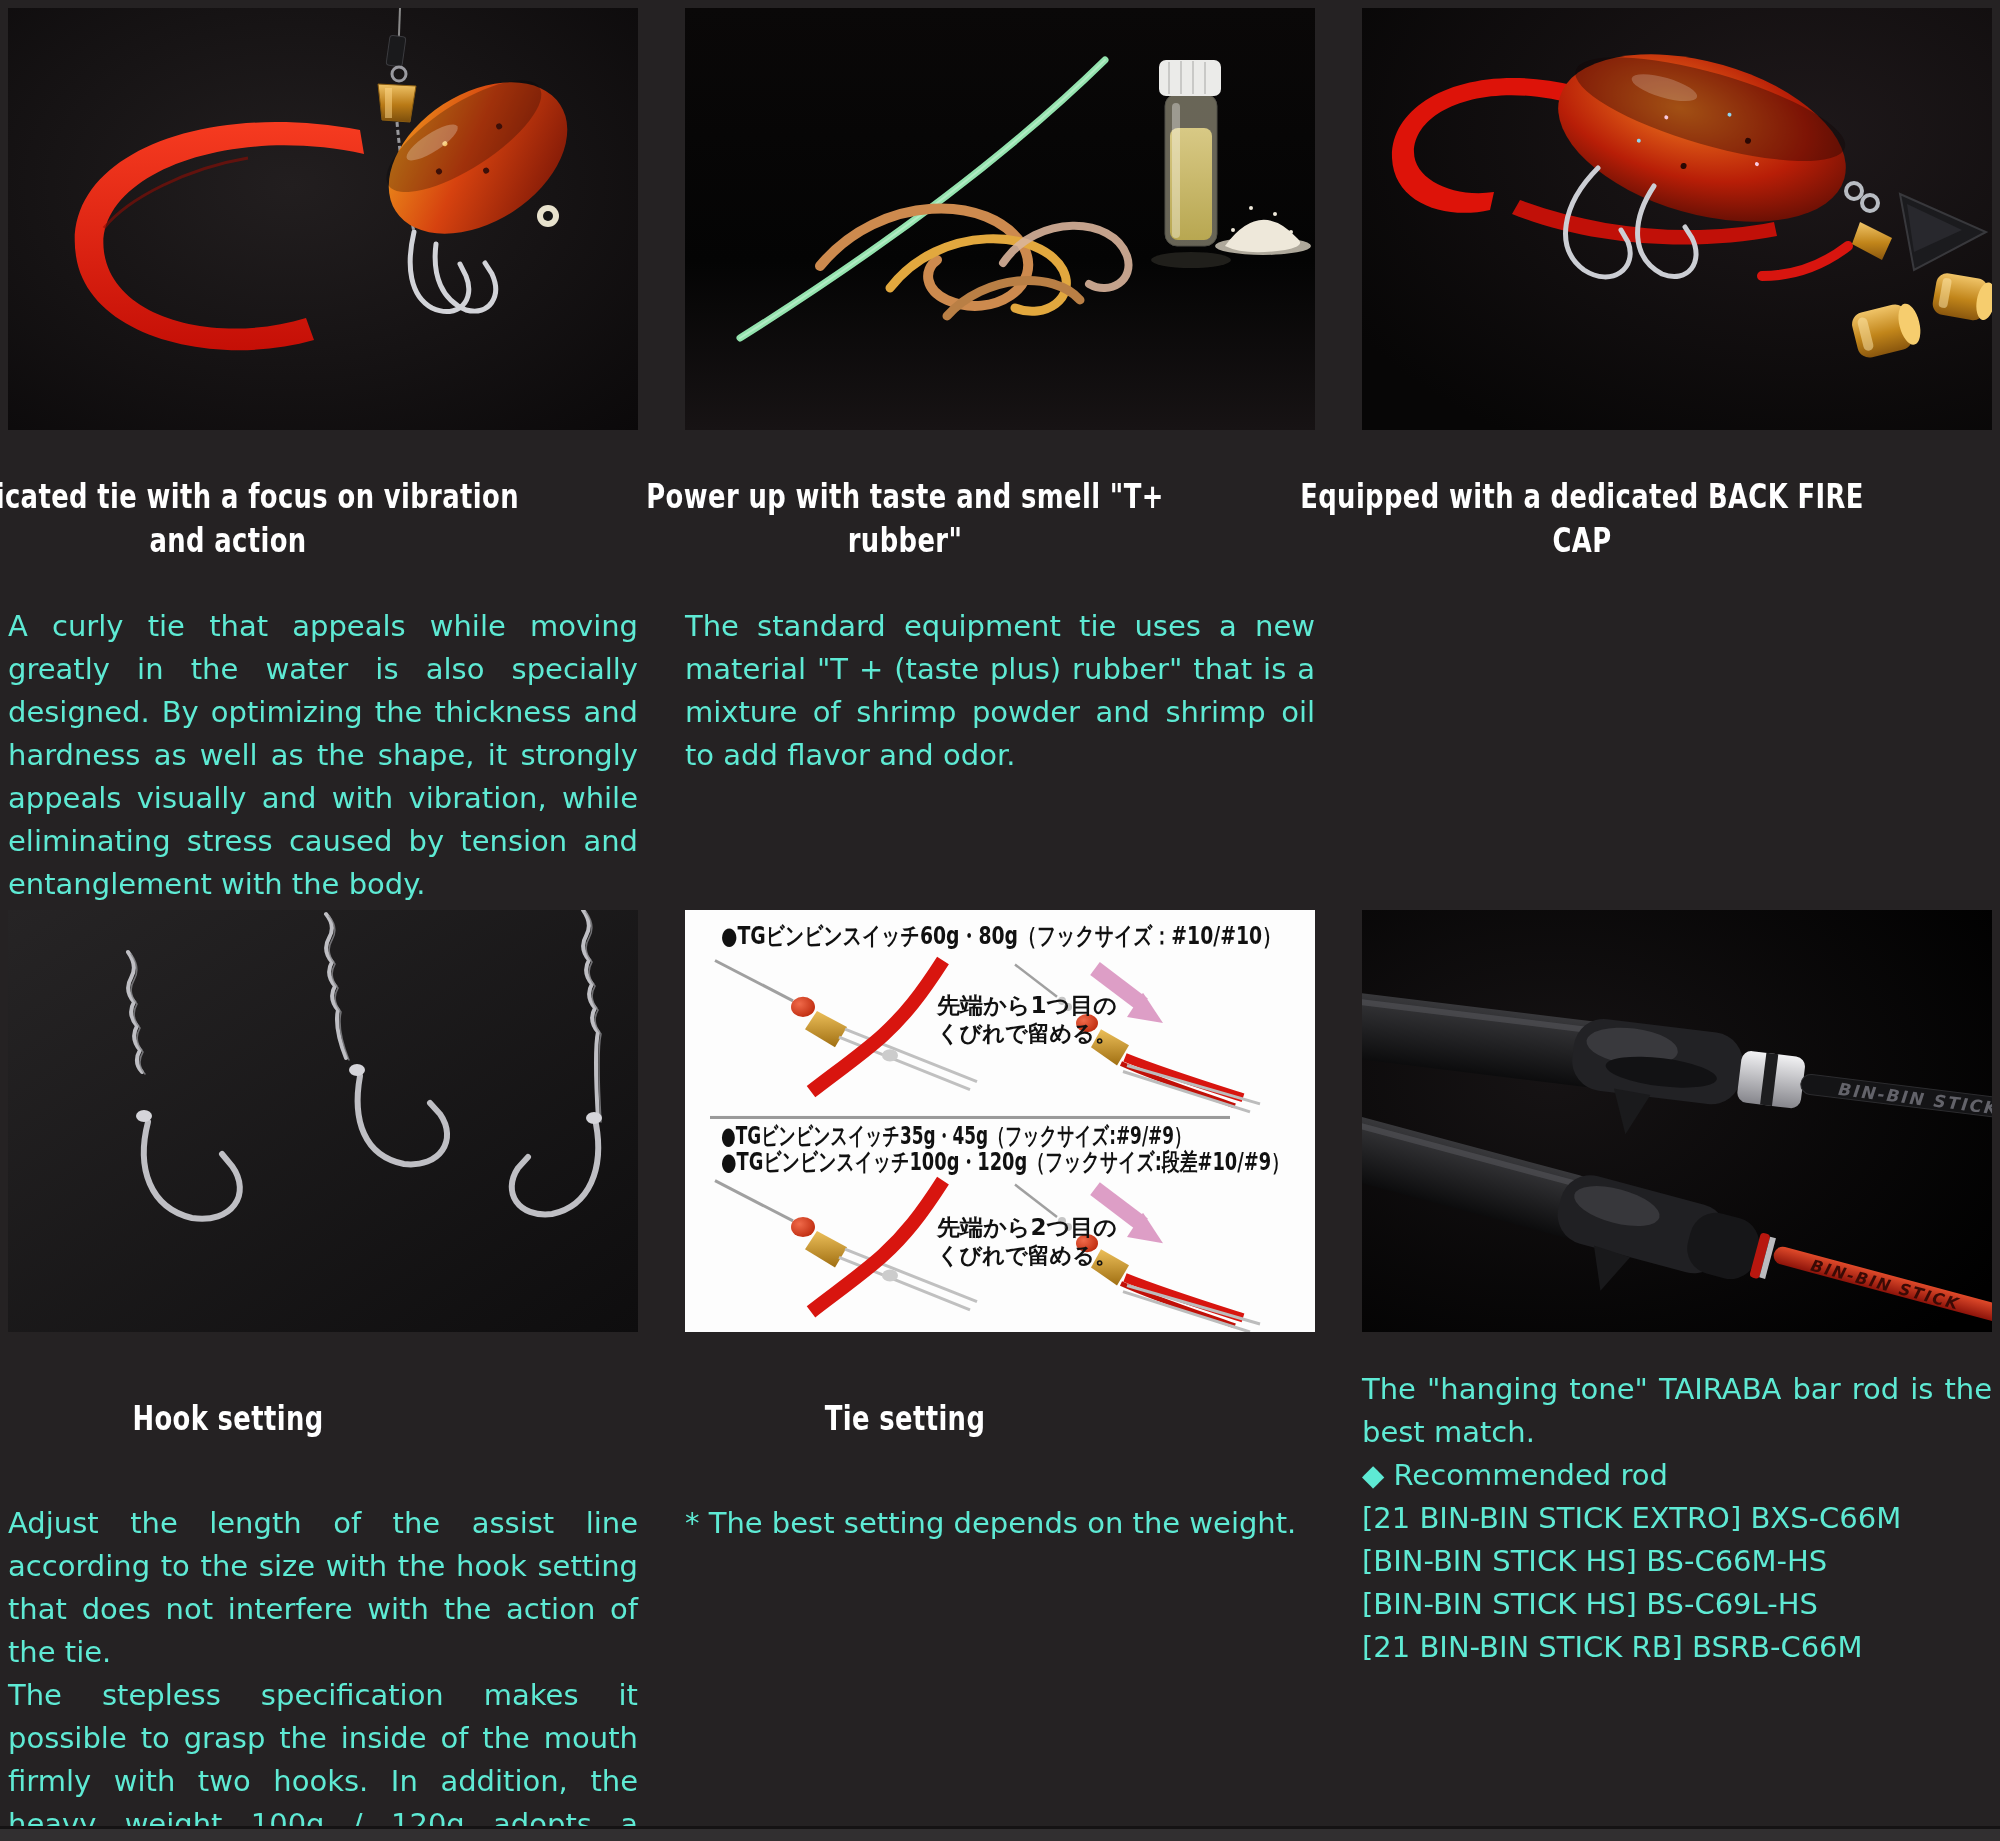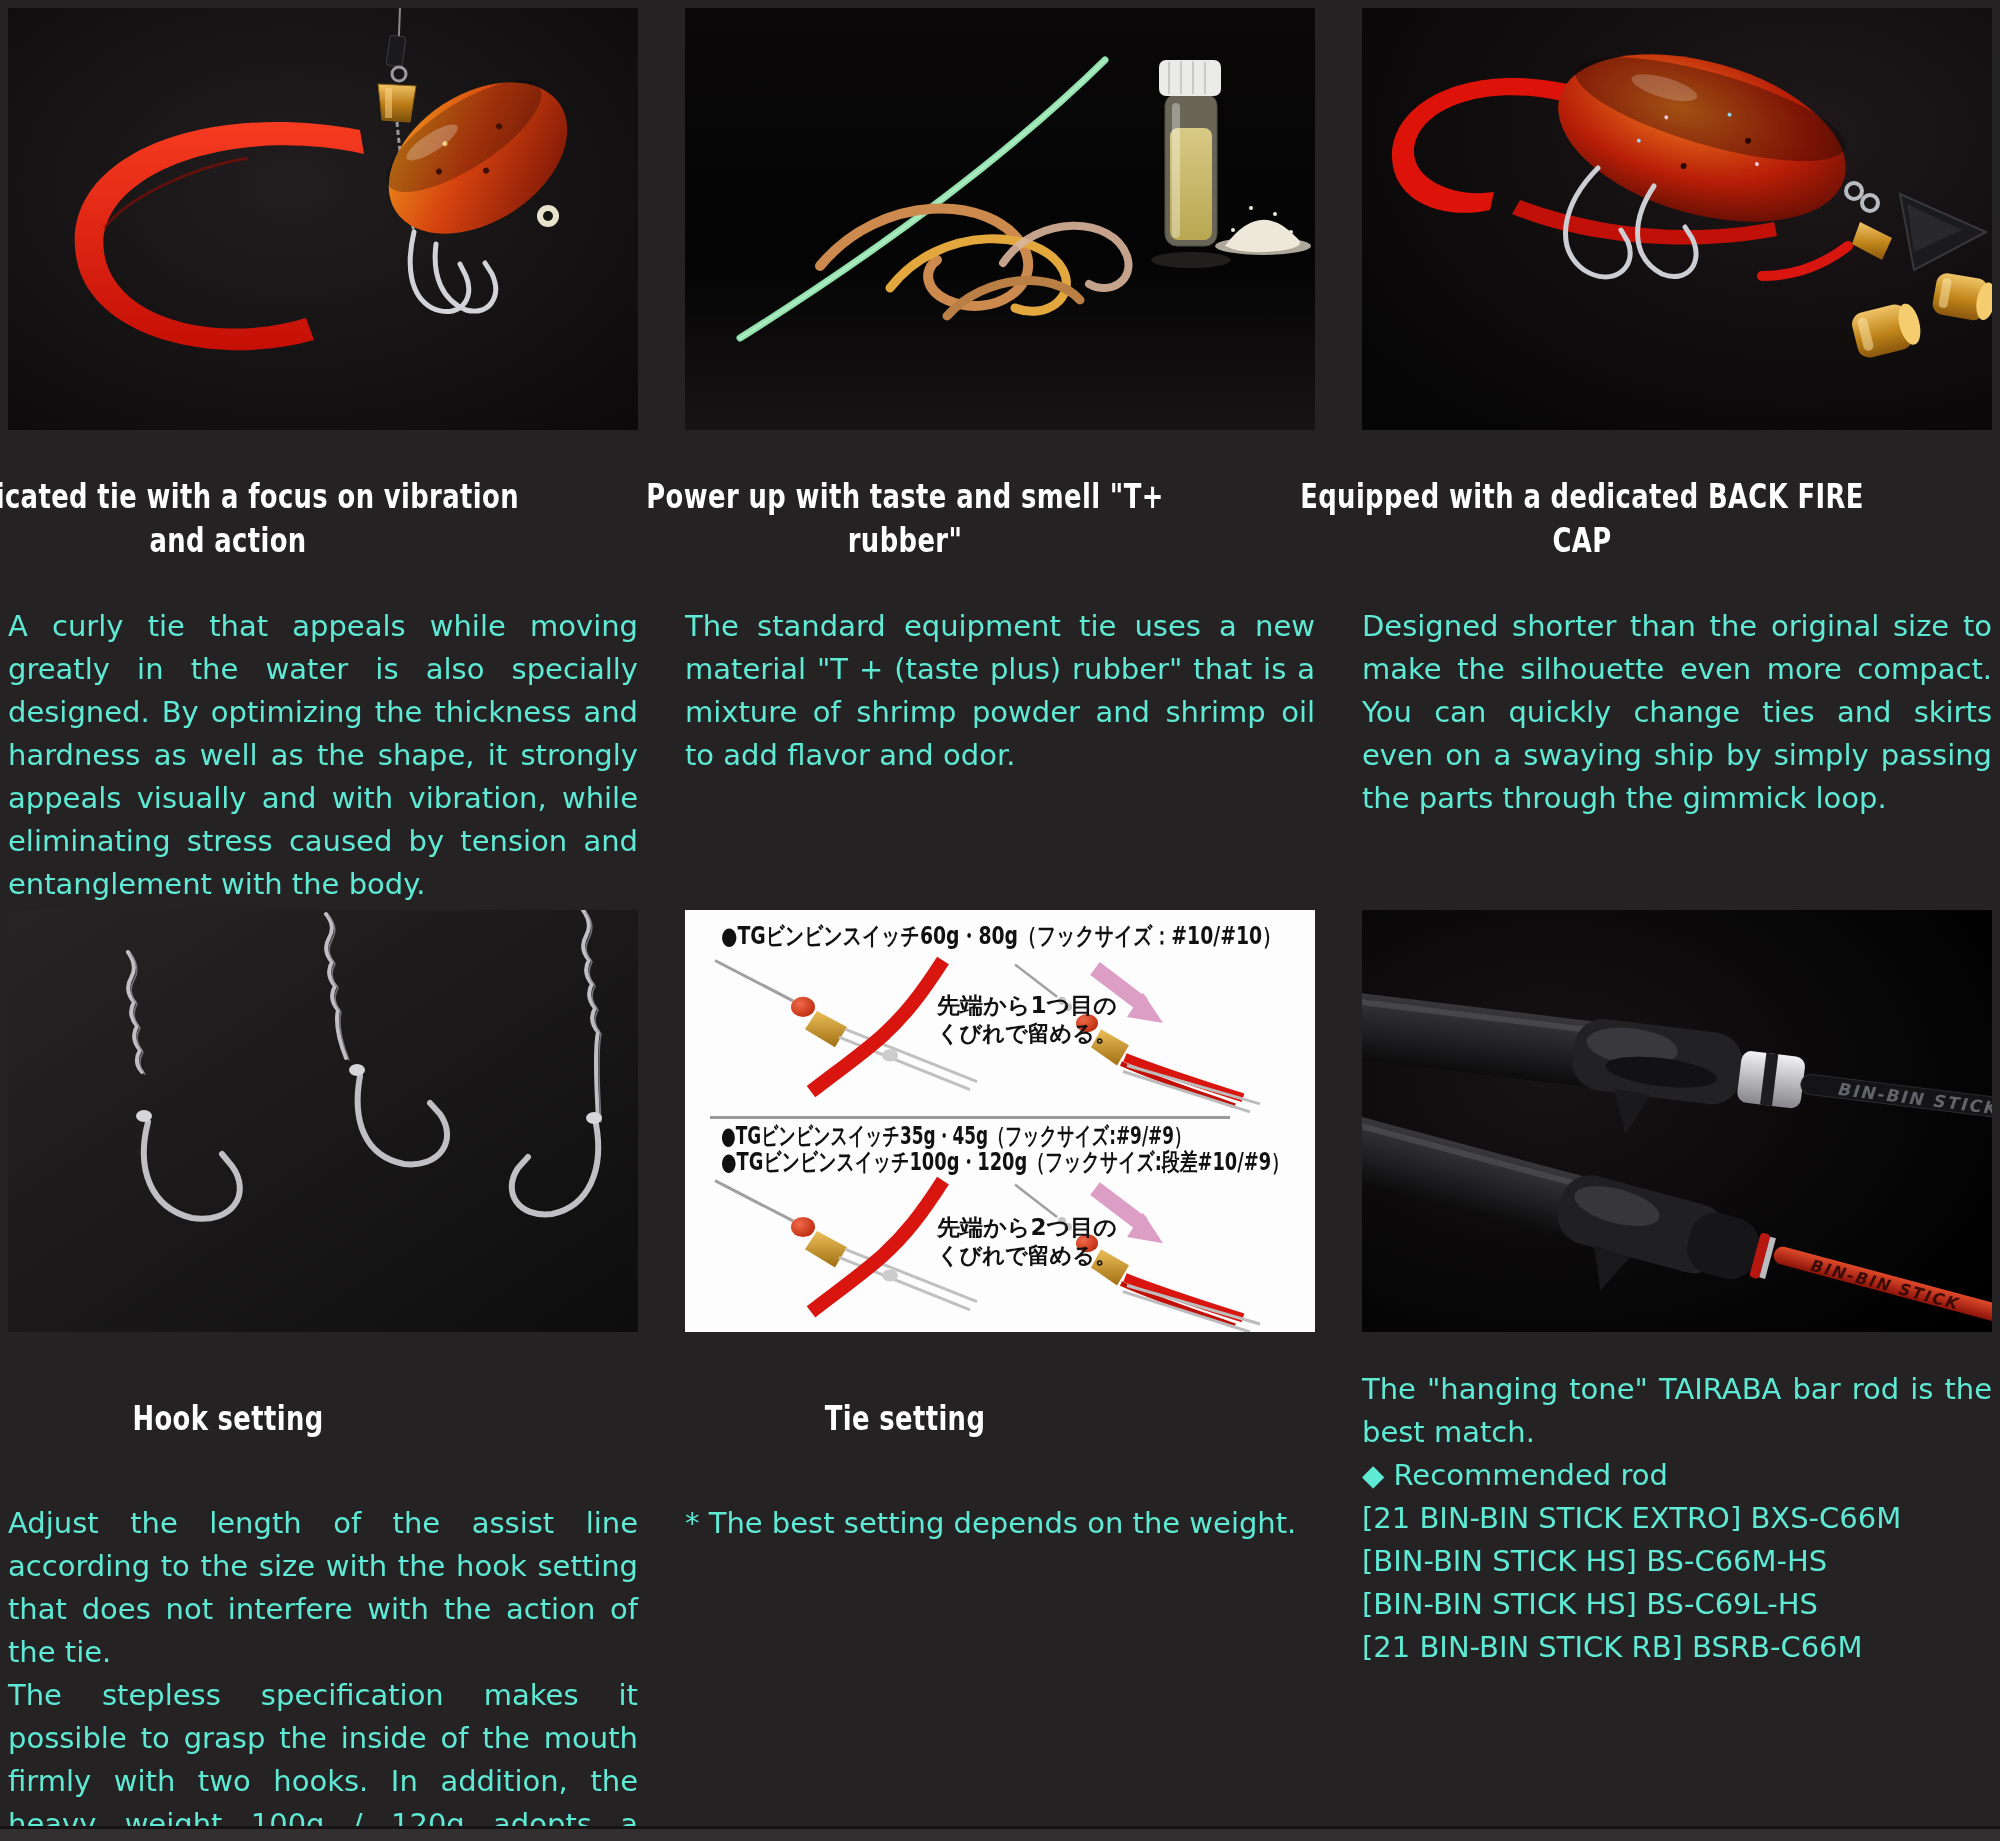--- a/index.html
+++ b/index.html
@@ -191,23 +191,20 @@
               <rect x="572" y="268" width="52" height="42" rx="11" fill="url(#goldGrad3)"></rect>
               <ellipse cx="624" cy="289" rx="9" ry="19" fill="#f6cd6e"></ellipse>
               <rect x="578" y="273" width="9" height="30" rx="4" fill="#ffe9ad" opacity="0.5"></rect>
             </g>
           </g>
         </svg>
       </div>
       <div class="heading-box">
         <div class="heading">Equipped with a dedicated BACK FIRE CAP</div>
       </div>
-      <div class="body">
-        <p>Designed shorter than the original size to make the silhouette even more compact. You can quickly change ties and skirts even on a swaying ship by simply passing the parts through the gimmick loop.</p>
-      </div>
     </div>
 
     <div class="card row2">
       <div class="photo">
         <svg viewBox="0 0 630 422" preserveAspectRatio="none">
           <defs>
             <linearGradient id="p4bg" x1="0" y1="0" x2="1" y2="1">
               <stop offset="0%" stop-color="#262425"></stop>
                 <stop offset="100%" stop-color="#0e0d0e"></stop>
             </linearGradient>

